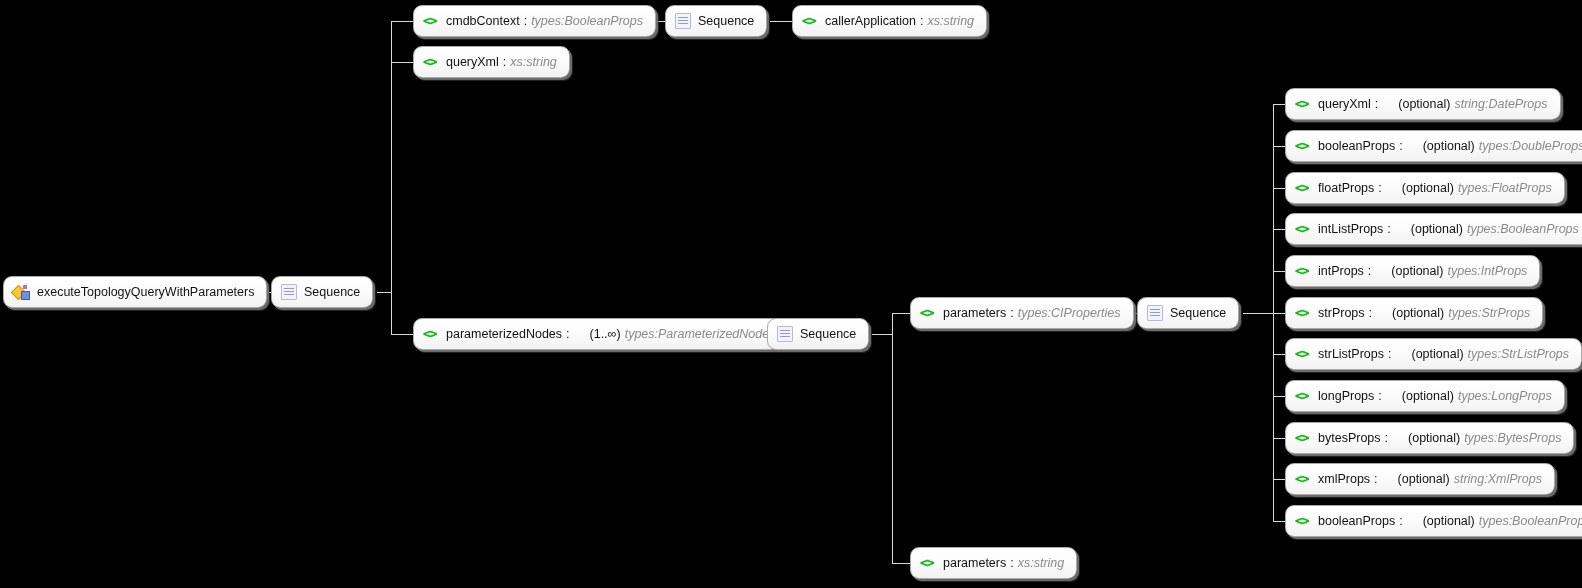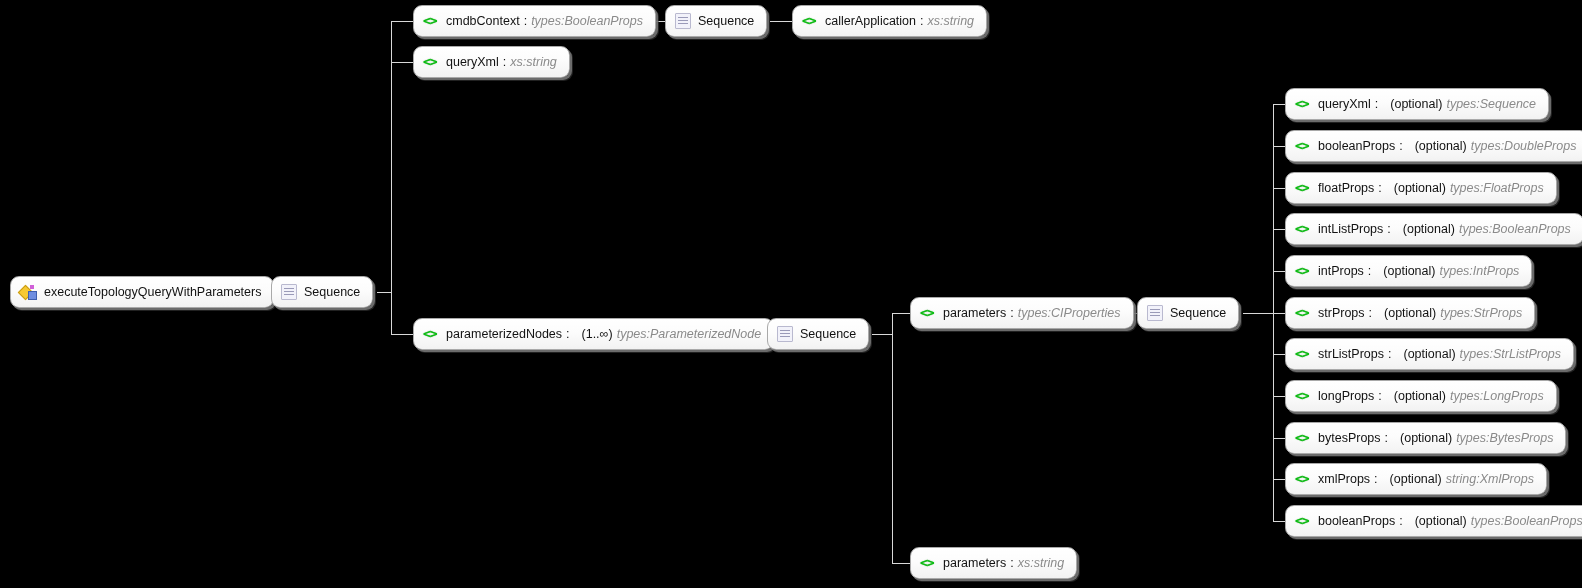--- a/index.html
+++ b/index.html
@@ -49,21 +49,21 @@
   
   .ename { color: #121212; }
   
   .sep { color: #121212; }
   
   .etype {
     font-style: italic;
     color: #8a8a8a;
     margin-left: 4px;
   }
-  .occ { color: #121212; margin-left: 12px; }
+  .occ { color: #121212; margin-left: 20px; }
 
   
   .ico {
     flex: 0 0 auto;
     display: inline-block;
     margin-right: 7px;
     position: relative;
   }
   
   .ico-element {
@@ -165,21 +165,21 @@
   <div class="conn h" style="left:1273px; top:188px; width:12px;"></div>
   <div class="conn h" style="left:1273px; top:229px; width:12px;"></div>
   <div class="conn h" style="left:1273px; top:271px; width:12px;"></div>
   <div class="conn h" style="left:1273px; top:313px; width:12px;"></div>
   <div class="conn h" style="left:1273px; top:354px; width:12px;"></div>
   <div class="conn h" style="left:1273px; top:396px; width:12px;"></div>
   <div class="conn h" style="left:1273px; top:438px; width:12px;"></div>
   <div class="conn h" style="left:1273px; top:479px; width:12px;"></div>
   <div class="conn h" style="left:1273px; top:521px; width:12px;"></div>
 
-  <div class="node" style="left:10px; top:276px;">
+  <div class="node" style="left:3px; top:276px;">
     <span class="ico ico-operation">
       <span class="dia"></span>
         <span class="dot"></span>
         <span class="sq"></span>
     </span>
     <span class="lbl ename">executeTopologyQueryWithParameters</span>
   </div>
 
   <div class="node" style="left:271px; top:276px;">
     <span class="ico ico-sequence">
@@ -258,21 +258,21 @@
     <span class="lbl ename">parameters</span>
     <span class="lbl sep" style="margin-left:4px;">:</span>
     <span class="lbl etype">xs:string</span>
   </div>
 
   <div class="node" style="left:1285px; top:88px;">
     <span class="ico ico-element">&lt;&gt;</span>
     <span class="lbl ename">queryXml</span>
     <span class="lbl sep" style="margin-left:4px;">:</span>
     <span class="lbl occ">(optional)</span>
-    <span class="lbl etype">types:Sequence</span>
+    <span class="lbl etype">string:DateProps</span>
   </div>
 
   <div class="node" style="left:1285px; top:130px;">
     <span class="ico ico-element">&lt;&gt;</span>
     <span class="lbl ename">booleanProps</span>
     <span class="lbl sep" style="margin-left:4px;">:</span>
     <span class="lbl occ">(optional)</span>
     <span class="lbl etype">types:DoubleProps</span>
   </div>
 

